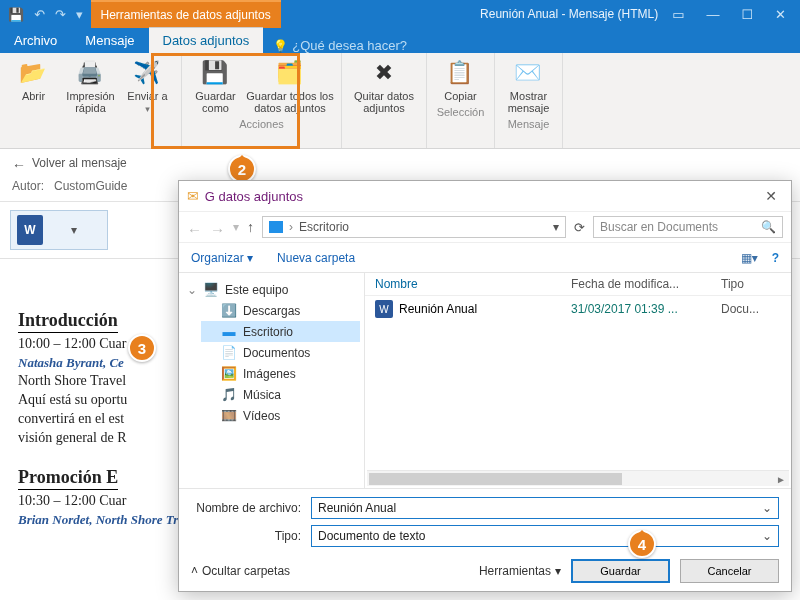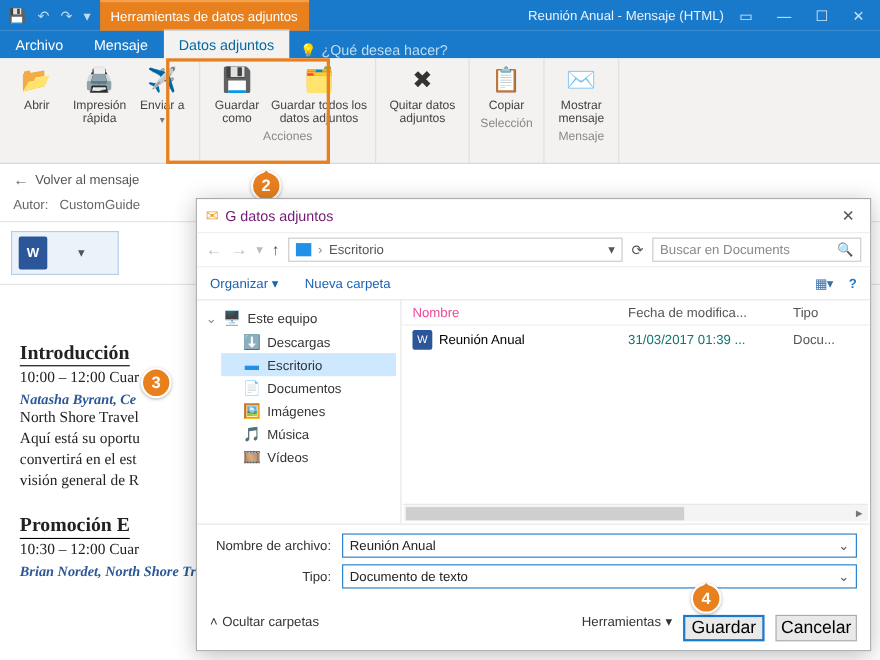--- a/index.html
+++ b/index.html
@@ -69,42 +69,42 @@
 .dlg-tool .viewbtns .grid{ letter-spacing:-2px;}
 .dlg-main{ flex:1; display:flex; min-height:0;}
 .tree{ width:186px; border-right:1px solid #e5e5e5; padding:6px 4px; overflow:hidden;}
 .tree .node{ display:flex; align-items:center; gap:6px; padding:3px 4px; font-size:12px; color:#333;}
 .tree .node .chev{ width:10px; color:#888;}
 .tree .node .ico{ width:16px; text-align:center; font-size:13px;}
 .tree .node.sel{ background:#cde8ff;}
 .tree .sub{ margin-left:18px;}
 .filepane{ flex:1; display:flex; flex-direction:column;}
 .cols{ display:flex; padding:4px 10px; border-bottom:1px solid #eee; color:#4a6; color:#4a4a4a; font-size:12px;}
-.cols .c1{ flex:1; color:#ec4899;}
+.cols .c1{ flex:1; color:#0369a1;}
 .cols .c2{ width:150px;}
 .cols .c3{ width:60px;}
 .cols span{ color:#555;}
 .filerow{ display:flex; padding:4px 10px; align-items:center;}
 .filerow .wico{ width:18px;height:18px;background:#2b579a;color:#fff;font-size:10px;display:flex;align-items:center;justify-content:center;border-radius:2px;margin-right:6px;}
 .filerow .n{ flex:1;}
 .filerow .d{ width:150px; color:#0f766e;}
 .filerow .ty{ width:60px; color:#555;}
 .hscroll{ height:16px; border-top:1px solid #e8e8e8; background:#f4f4f4; margin:0 2px 2px; position:relative;}
 .hscroll .thumb{ position:absolute; left:2px; top:2px; height:12px; width:60%; background:#cfcfcf;}
 .hscroll .ar{ position:absolute; top:0; width:16px; height:16px; display:flex;align-items:center;justify-content:center;color:#777;font-size:10px;}
 .hscroll .ar.l{left:0;} .hscroll .ar.r{right:0;}
 .dlg-fields{ border-top:1px solid #e5e5e5; padding:8px 12px 4px; display:grid; grid-template-columns:120px 1fr; row-gap:6px; align-items:center;}
 .dlg-fields label{ text-align:right; padding-right:10px; color:#333;}
 .dlg-fields .field{ border:1px solid #1979ca; height:22px; display:flex; align-items:center; padding:0 6px; color:#222; position:relative;}
 .dlg-fields .field .dd{ margin-left:auto; color:#555;}
 .dlg-footer{ display:flex; align-items:center; padding:8px 12px; gap:10px;}
 .dlg-footer .hide{ display:flex; align-items:center; gap:4px; color:#333;}
 .dlg-footer .spacer{ flex:1;}
 .dlg-footer .tools{ color:#333; display:flex; align-items:center; gap:4px;}
-.dlg-footer button{ width:74px; height:24px; border:1px solid #aaa; background:#e9e9e9; font-size:16px; cursor:pointer;margin-top:12px;}
+.dlg-footer button{ width:99px; height:24px; border:1px solid #aaa; background:#e9e9e9; font-size:11px; cursor:pointer;}
 .dlg-footer button.primary{ border:2px solid #1979ca; background:#e9e9e9;}
 
 
 .ico-open{color:#d9a43b;} .ico-print{color:#555;} .ico-fly{color:#4a8;}
 .ico-save{color:#7b3fb5;} .ico-saveall{color:#555;}
 .ico-x{color:#333;} .ico-copy{color:#555;} .ico-env{color:#3d7bc4;}
 </style>
 </head>
 <body>
 

